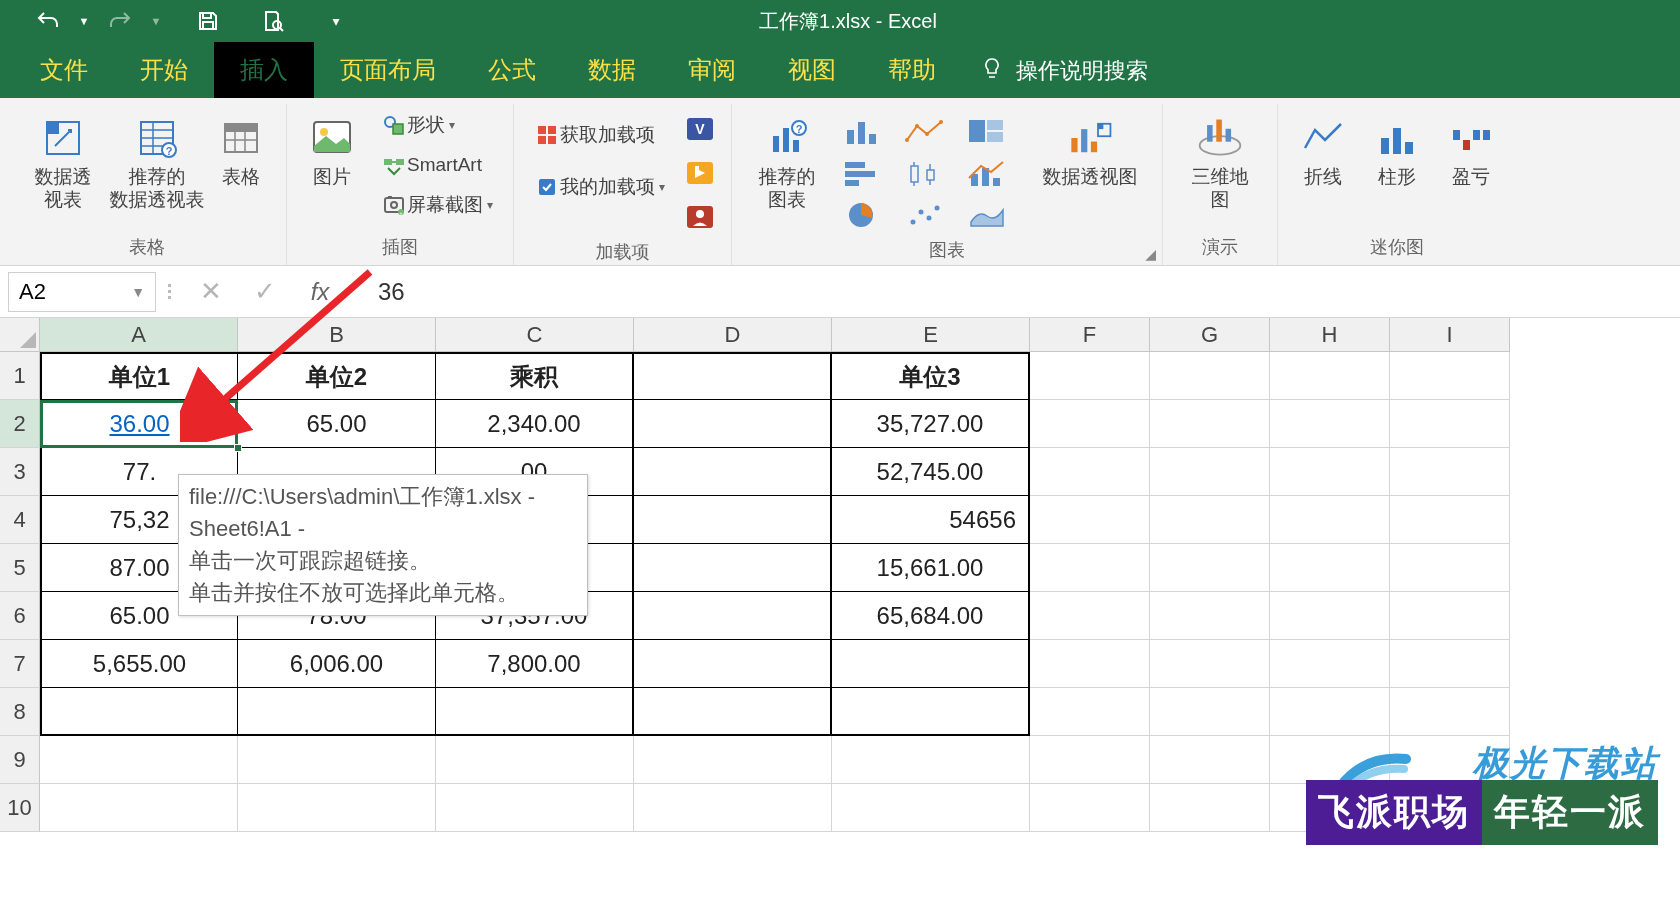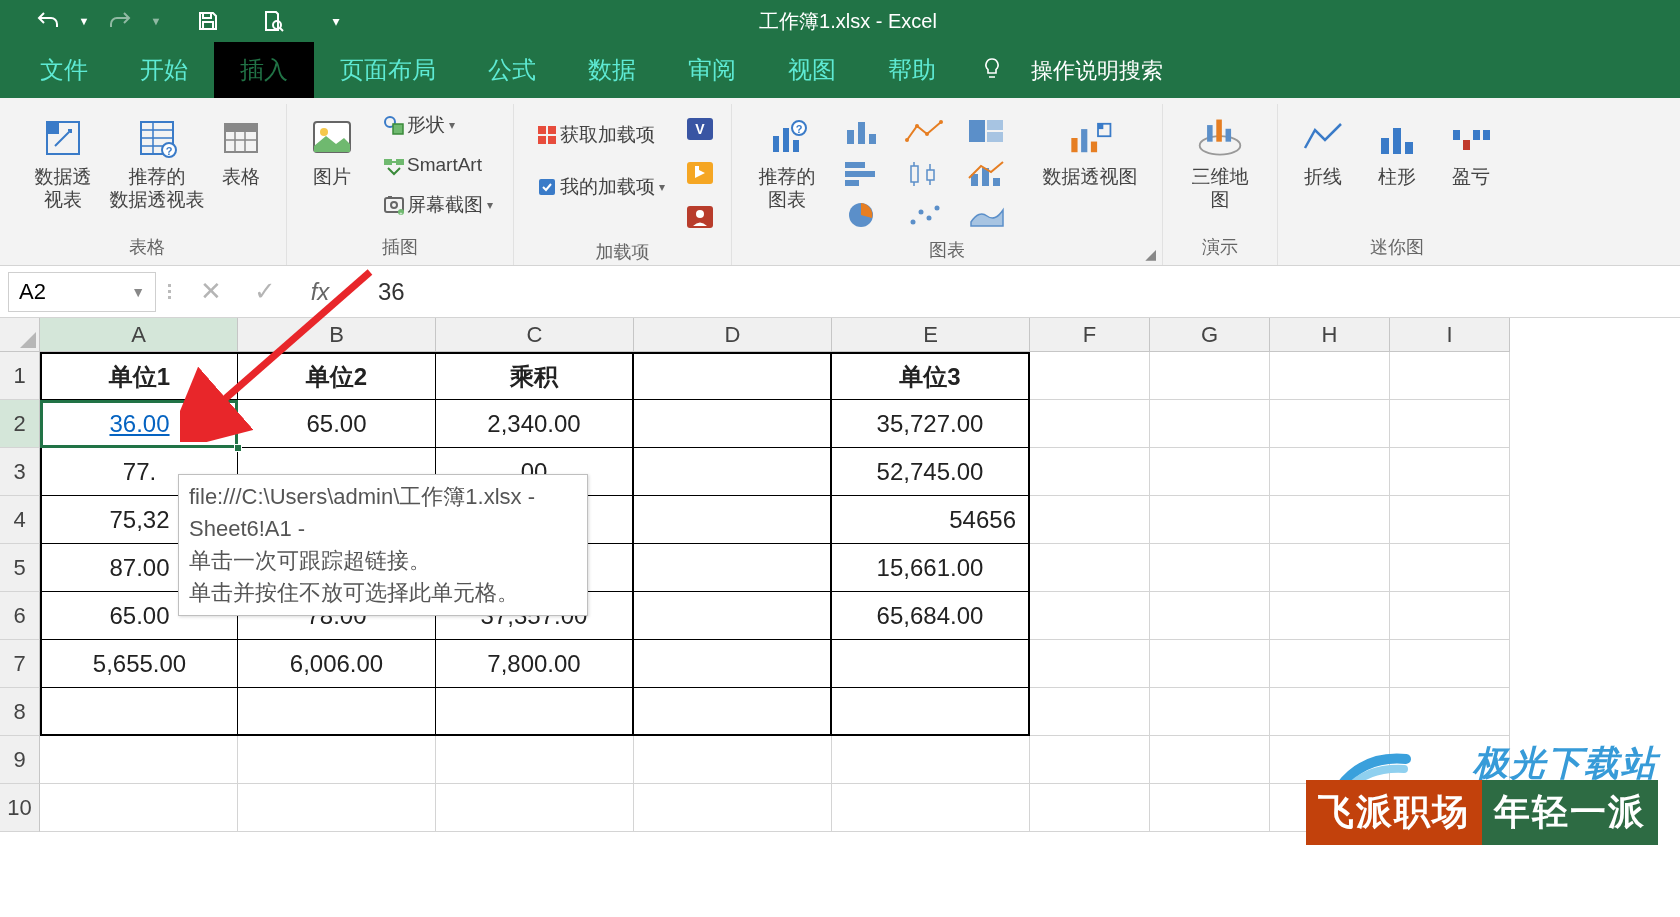--- a/index.html
+++ b/index.html
@@ -7,23 +7,23 @@
 
 
 .titlebar { background:#217346; height:42px; display:flex; align-items:center; position:relative; }
 .qat { display:flex; align-items:center; gap:4px; padding-left:26px; }
 .qat-btn { width:44px; height:36px; display:flex; align-items:center; justify-content:center; color:#fff; font-size:22px; cursor:pointer; border-radius:2px; }
 .qat-sep { width:12px; }
 .title-center { position:absolute; left:16px; right:0; text-align:center; color:#fff; font-size:20px; pointer-events:none; }
 
 
 .tabbar { background:#217346; height:56px; display:flex; align-items:flex-end; padding-left:14px; }
-.tab { color:#5eead4; font-size:24px; padding:14px 26px 12px; cursor:pointer; }
+.tab { color:#fde047; font-size:24px; padding:14px 26px 12px; cursor:pointer; }
 .tab.active { background:#000000; color:#217346; font-weight:500; }
-.tell-me { display:flex; align-items:center; gap:27px; color:#fff; font-size:22px; padding:14px 18px 12px; }
+.tell-me { display:flex; align-items:center; gap:12px; color:#fff; font-size:22px; padding:14px 18px 12px; }
 .bulb-icon svg { width:24px; height:24px; fill:none; stroke:#fff; stroke-width:1.6; }
 
 
 .ribbon { background:#f3f3f3; height:168px; border-bottom:1px solid #d4d4d4; display:flex; padding:6px 8px 0; }
 .group { display:flex; flex-direction:column; align-items:center; padding:0 12px; border-right:1px solid #e1e1e1; }
 .group-body { flex:1; display:flex; align-items:flex-start; gap:8px; padding-top:4px; }
 .group-label { font-size:18px; color:#666; padding:4px 0 6px; position:relative; width:100%; text-align:center; }
 .launcher { position:absolute; right:-6px; bottom:6px; font-size:14px; color:#888; cursor:pointer; }
 .big-btn { display:flex; flex-direction:column; align-items:center; width:86px; padding-top:6px; cursor:pointer; gap:4px; }
 .big-btn .ico { width:48px; height:48px; display:flex; align-items:center; justify-content:center; }
@@ -70,21 +70,21 @@
 .tooltip { position:absolute; background:#fff; border:1px solid #bfbfbf; padding:6px 10px; font-size:22px; color:#555; font-family:"SimSun","Segoe UI",monospace; line-height:1.45; z-index:20; box-shadow:1px 1px 3px rgba(0,0,0,.15); }
 
 
 .red-arrow { position:absolute; z-index:30; pointer-events:none; }
 
 
 .wm { position:absolute; right:22px; z-index:50; font-weight:700; letter-spacing:2px; }
 .wm-swoosh { position:absolute; right:268px; bottom:124px; z-index:49; }
 .wm1 { bottom:130px; color:#379bd8; font-size:35px; font-style:italic; }
 .wm2 { bottom:72px; display:flex; font-size:36px; }
-.wm2 .a { background:#c2410c; color:#fff; padding:8px 12px; }
+.wm2 .a { background:#4c1d95; color:#fff; padding:8px 12px; }
 .wm2 .b { background:#2d6b43; color:#fff; padding:8px 12px; }
 </style>
 </head>
 <body>
 
 <div class="titlebar">
   <div class="qat">
     <div class="qat-btn">
         <svg width="24" height="24" viewBox="0 0 24 24">
           <path d="M8 4 L3 9 L8 14 M3 9 H15 A6 6 0 0 1 21 15 V18" fill="none" stroke="#fff" stroke-width="2"></path>

